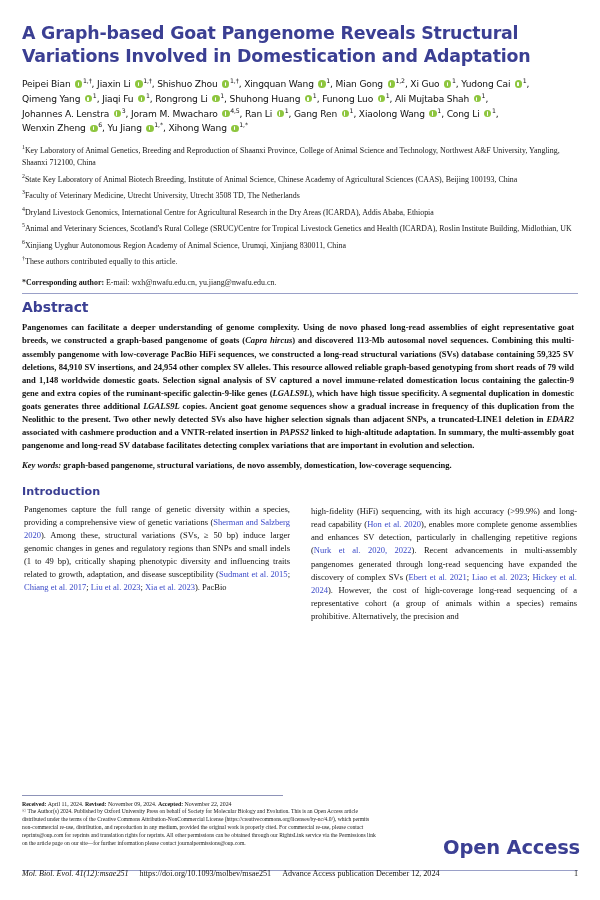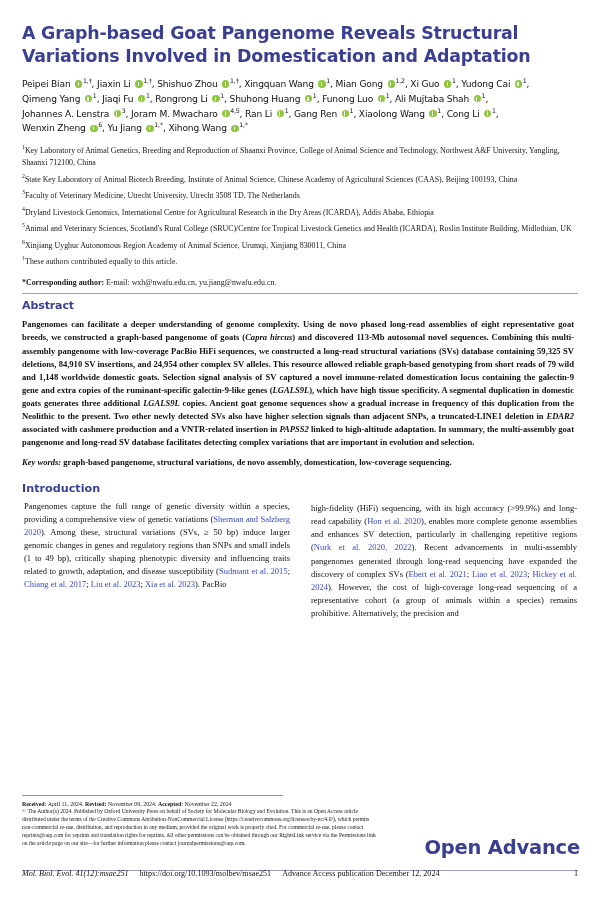--- a/index.html
+++ b/index.html
@@ -106,21 +106,21 @@
 
   
   .rule {
     border: 0;
     border-top: 0.8px solid #9aa0c8;
     margin: 0 0 5px 0;
     height: 0;
   }
   .sec-head {
     font-family: "DejaVu Sans", "Liberation Sans", sans-serif;
-    font-size: 11px;
+    font-size: 14px;
     font-weight: bold;
     color: #3b3f93;
     margin: 0 0 6px 0;
     letter-spacing: -0.1px;
   }
 
   
   .abstract-body {
     font-size: 8.55px;
     line-height: 1.535;
@@ -288,21 +288,21 @@
     </div>
 
   </div>
 
   <div class="footnote-wrap">
     <hr class="fn-rule">
     <p class="fn-dates"><b>Received:</b><span> April 11, 2024. </span><b>Revised:</b><span> November 09, 2024. </span><b>Accepted:</b><span> November 22, 2024</span></p>
     <p class="fn-license">© The Author(s) 2024. Published by Oxford University Press on behalf of Society for Molecular Biology and Evolution. This is an Open Access article distributed under the terms of the Creative Commons Attribution-NonCommercial License (https://creativecommons.org/licenses/by-nc/4.0/), which permits non-commercial re-use, distribution, and reproduction in any medium, provided the original work is properly cited. For commercial re-use, please contact reprints@oup.com for reprints and translation rights for reprints. All other permissions can be obtained through our RightsLink service via the Permissions link on the article page on our site—for further information please contact journalpermissions@oup.com.</p>
   </div>
 
-  <div class="open-access">Open Advance</div>
+  <div class="open-access">Open Access</div>
 
   <hr class="foot-rule">
 
   <div class="footer">
     <span class="jref">Mol. Biol. Evol. 41(12):msae251</span>
     <span class="doi">https://doi.org/10.1093/molbev/msae251</span>
     <span class="adv">Advance Access publication December 12, 2024</span>
     <span class="pageno">1</span>
   </div>
 </div>

